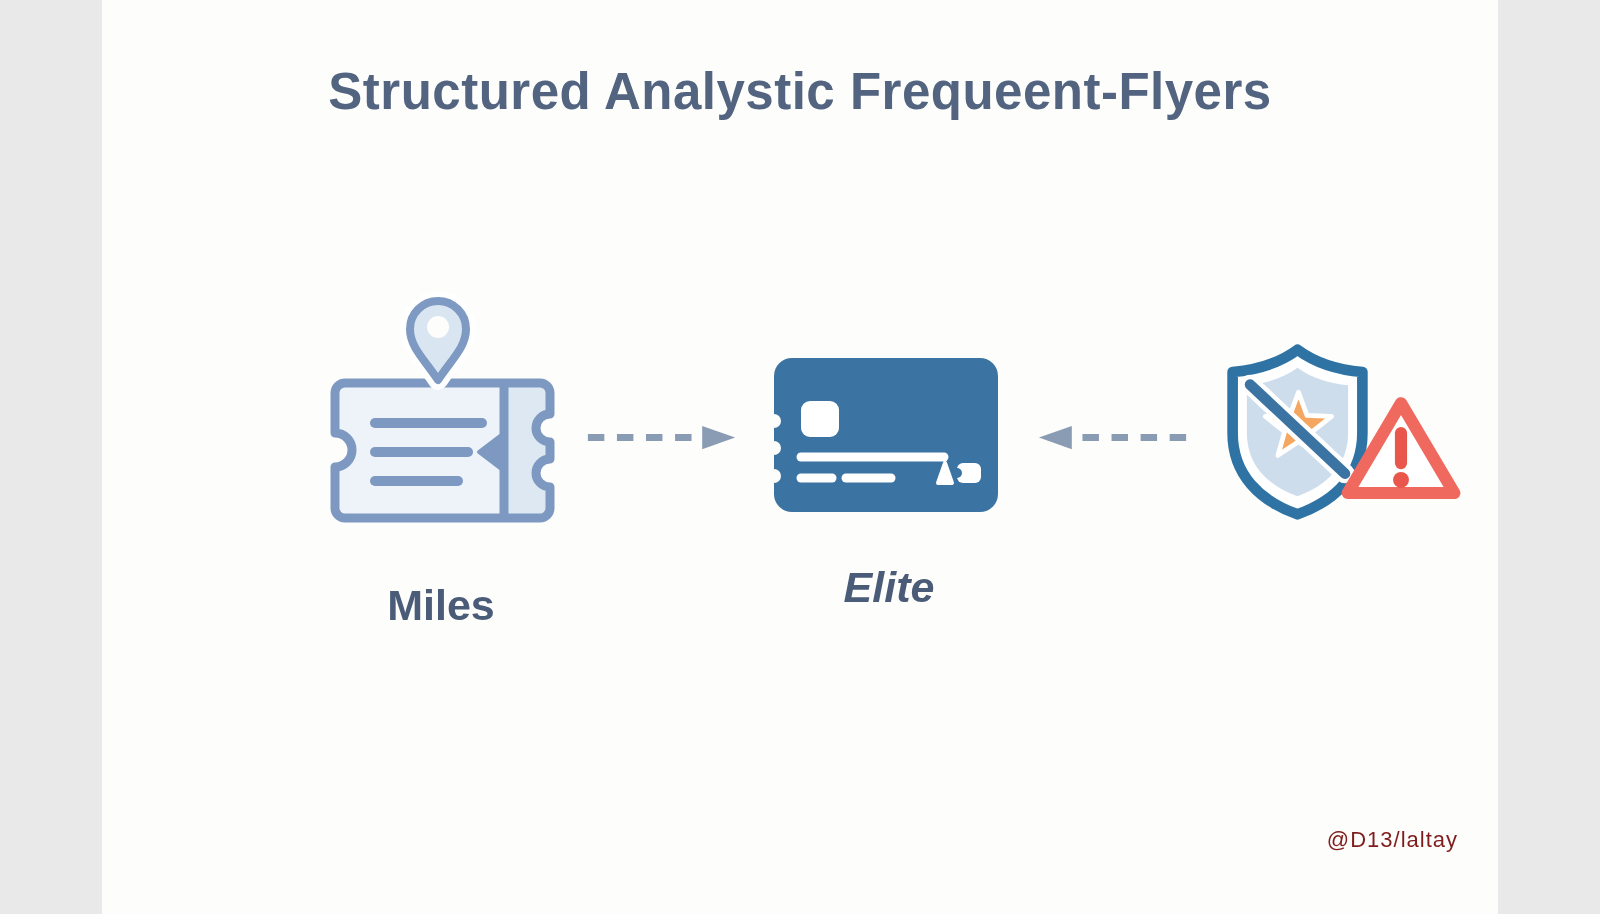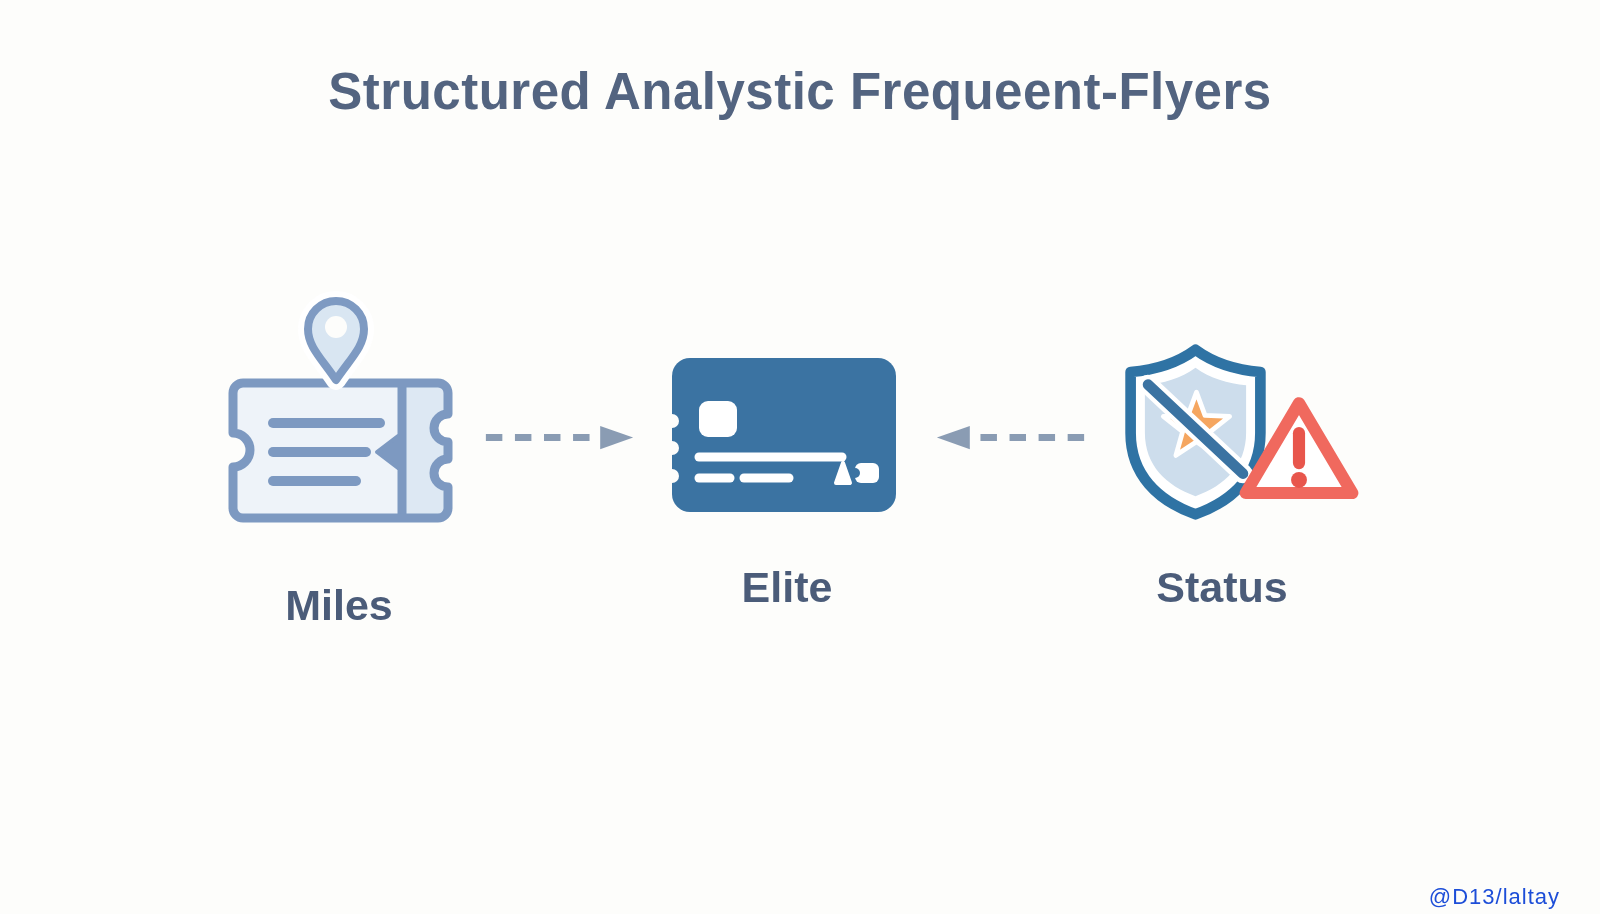--- a/index.html
+++ b/index.html
@@ -1,18 +1,18 @@
 <!DOCTYPE html>
 <html><head>
 <meta charset="utf-8">
 <style>
   html,body{margin:0;padding:0;background:#e9e9e9;}
   .stage{
     position:relative;
-    width:1600px;height:914px;
+    width:1396px;height:914px;
     margin:0 auto;
     background:#fdfdfb;
     overflow:hidden;
     font-family:"Liberation Sans", sans-serif;
   }
   .title{
     position:absolute;
     left:0;right:0;top:62px;
     text-align:center;
     font-size:51px;
@@ -25,23 +25,23 @@
     position:absolute;
     top:563px;
     transform:translateX(-50%);
     font-size:43px;
     font-weight:700;
     color:#4b5c79;
     white-space:nowrap;
   }
   .watermark{
     position:absolute;
-    right:40px;top:884px;
+    right:40px;top:827px;
     font-size:22px;
-    color:#1d4ed8;
+    color:#7f1d1d;
     letter-spacing:1px;
   }
 </style>
 </head>
 <body>
 
 <div class="stage">
 
   <div class="title">Structured Analystic Frequeent-Flyers</div>
 
@@ -118,18 +118,17 @@
 
   <div class="icon-group" style="left:1238px;top:392px;width:122px;height:116px;">
     <svg width="122" height="116" viewBox="0 0 130 124">
       <path d="M 65,12 L 122,108 H 8 Z" fill="#ffffff" stroke="#f0695e" stroke-width="13" stroke-linejoin="round"></path>
       <line x1="65" y1="44" x2="65" y2="76" stroke="#e8564c" stroke-width="13" stroke-linecap="round"></line>
       <circle cx="65" cy="94" r="8.5" fill="#e8564c"></circle>
     </svg>
   </div>
 
   <div class="node-label" style="left:339px;margin-top:18px;">Miles</div>
-  <div class="node-label" style="left:787px;">Elite</div>
-  <div class="node-label" style="left:1222px;">Status</div>
+  <div class="node-label" style="left:787px;font-style:italic;">Elite</div>
 
   <div class="watermark">@D13/laltay</div>
 
 </div>
 
 </body></html>

